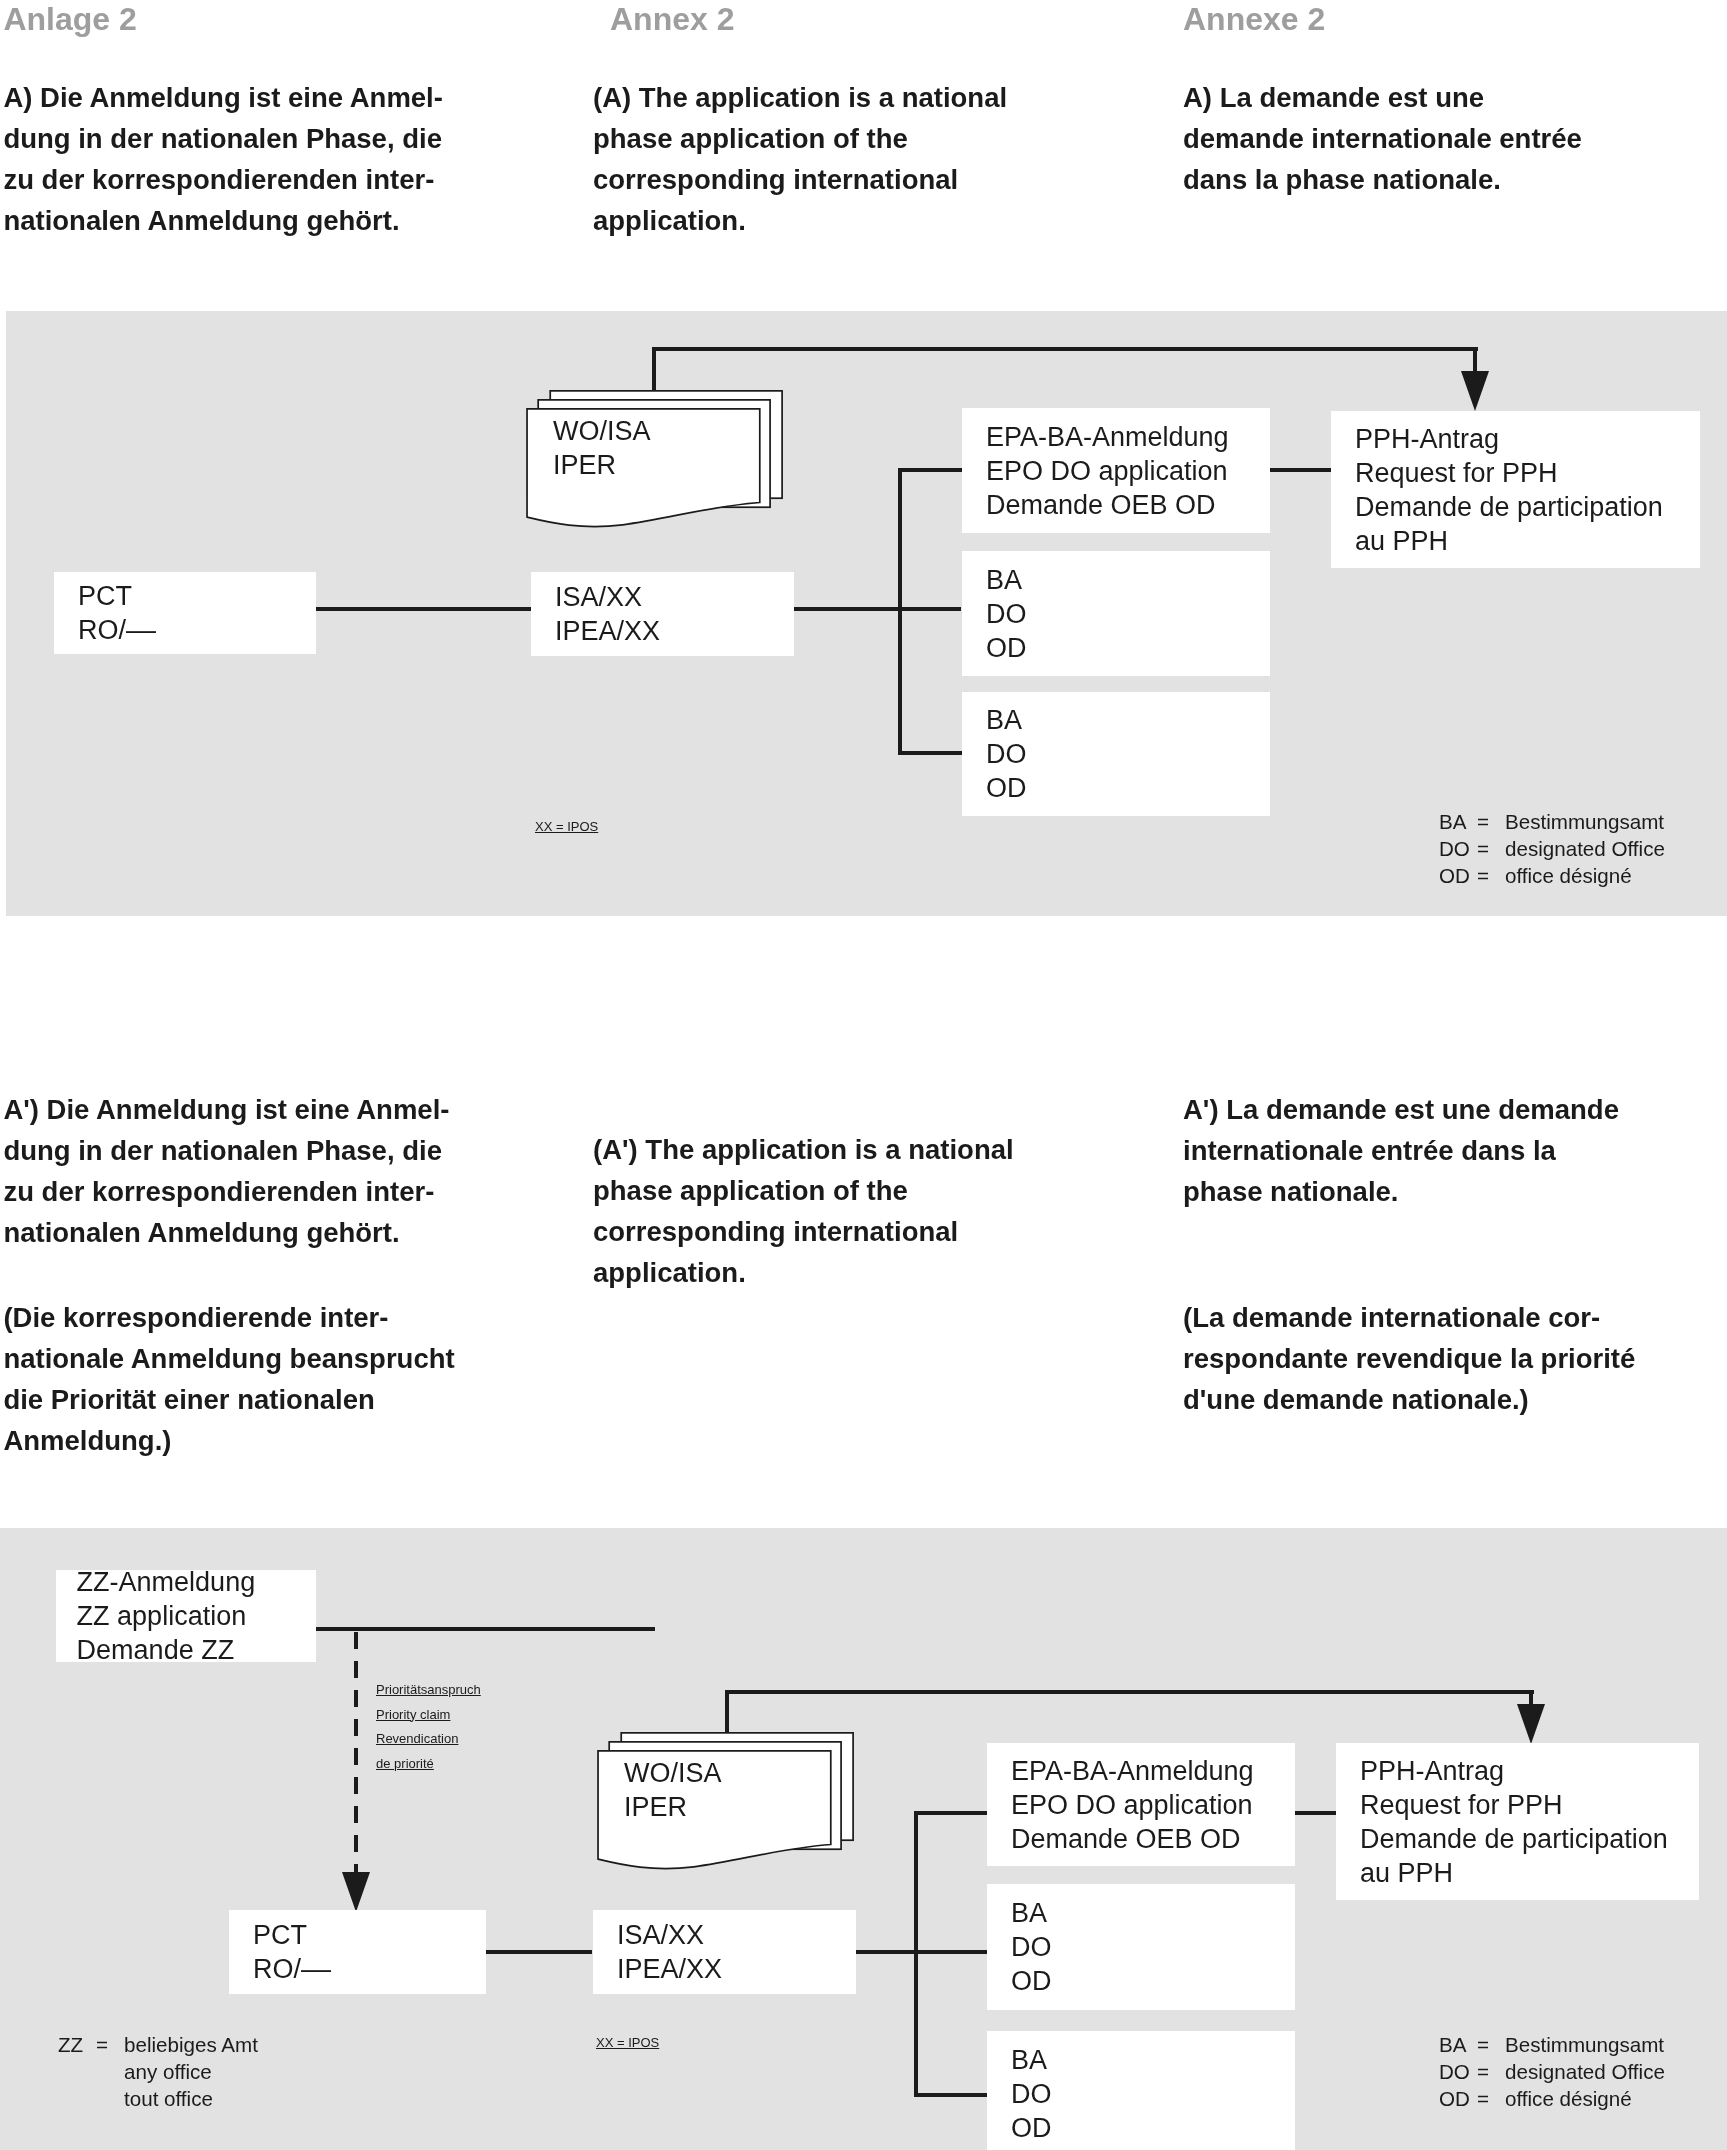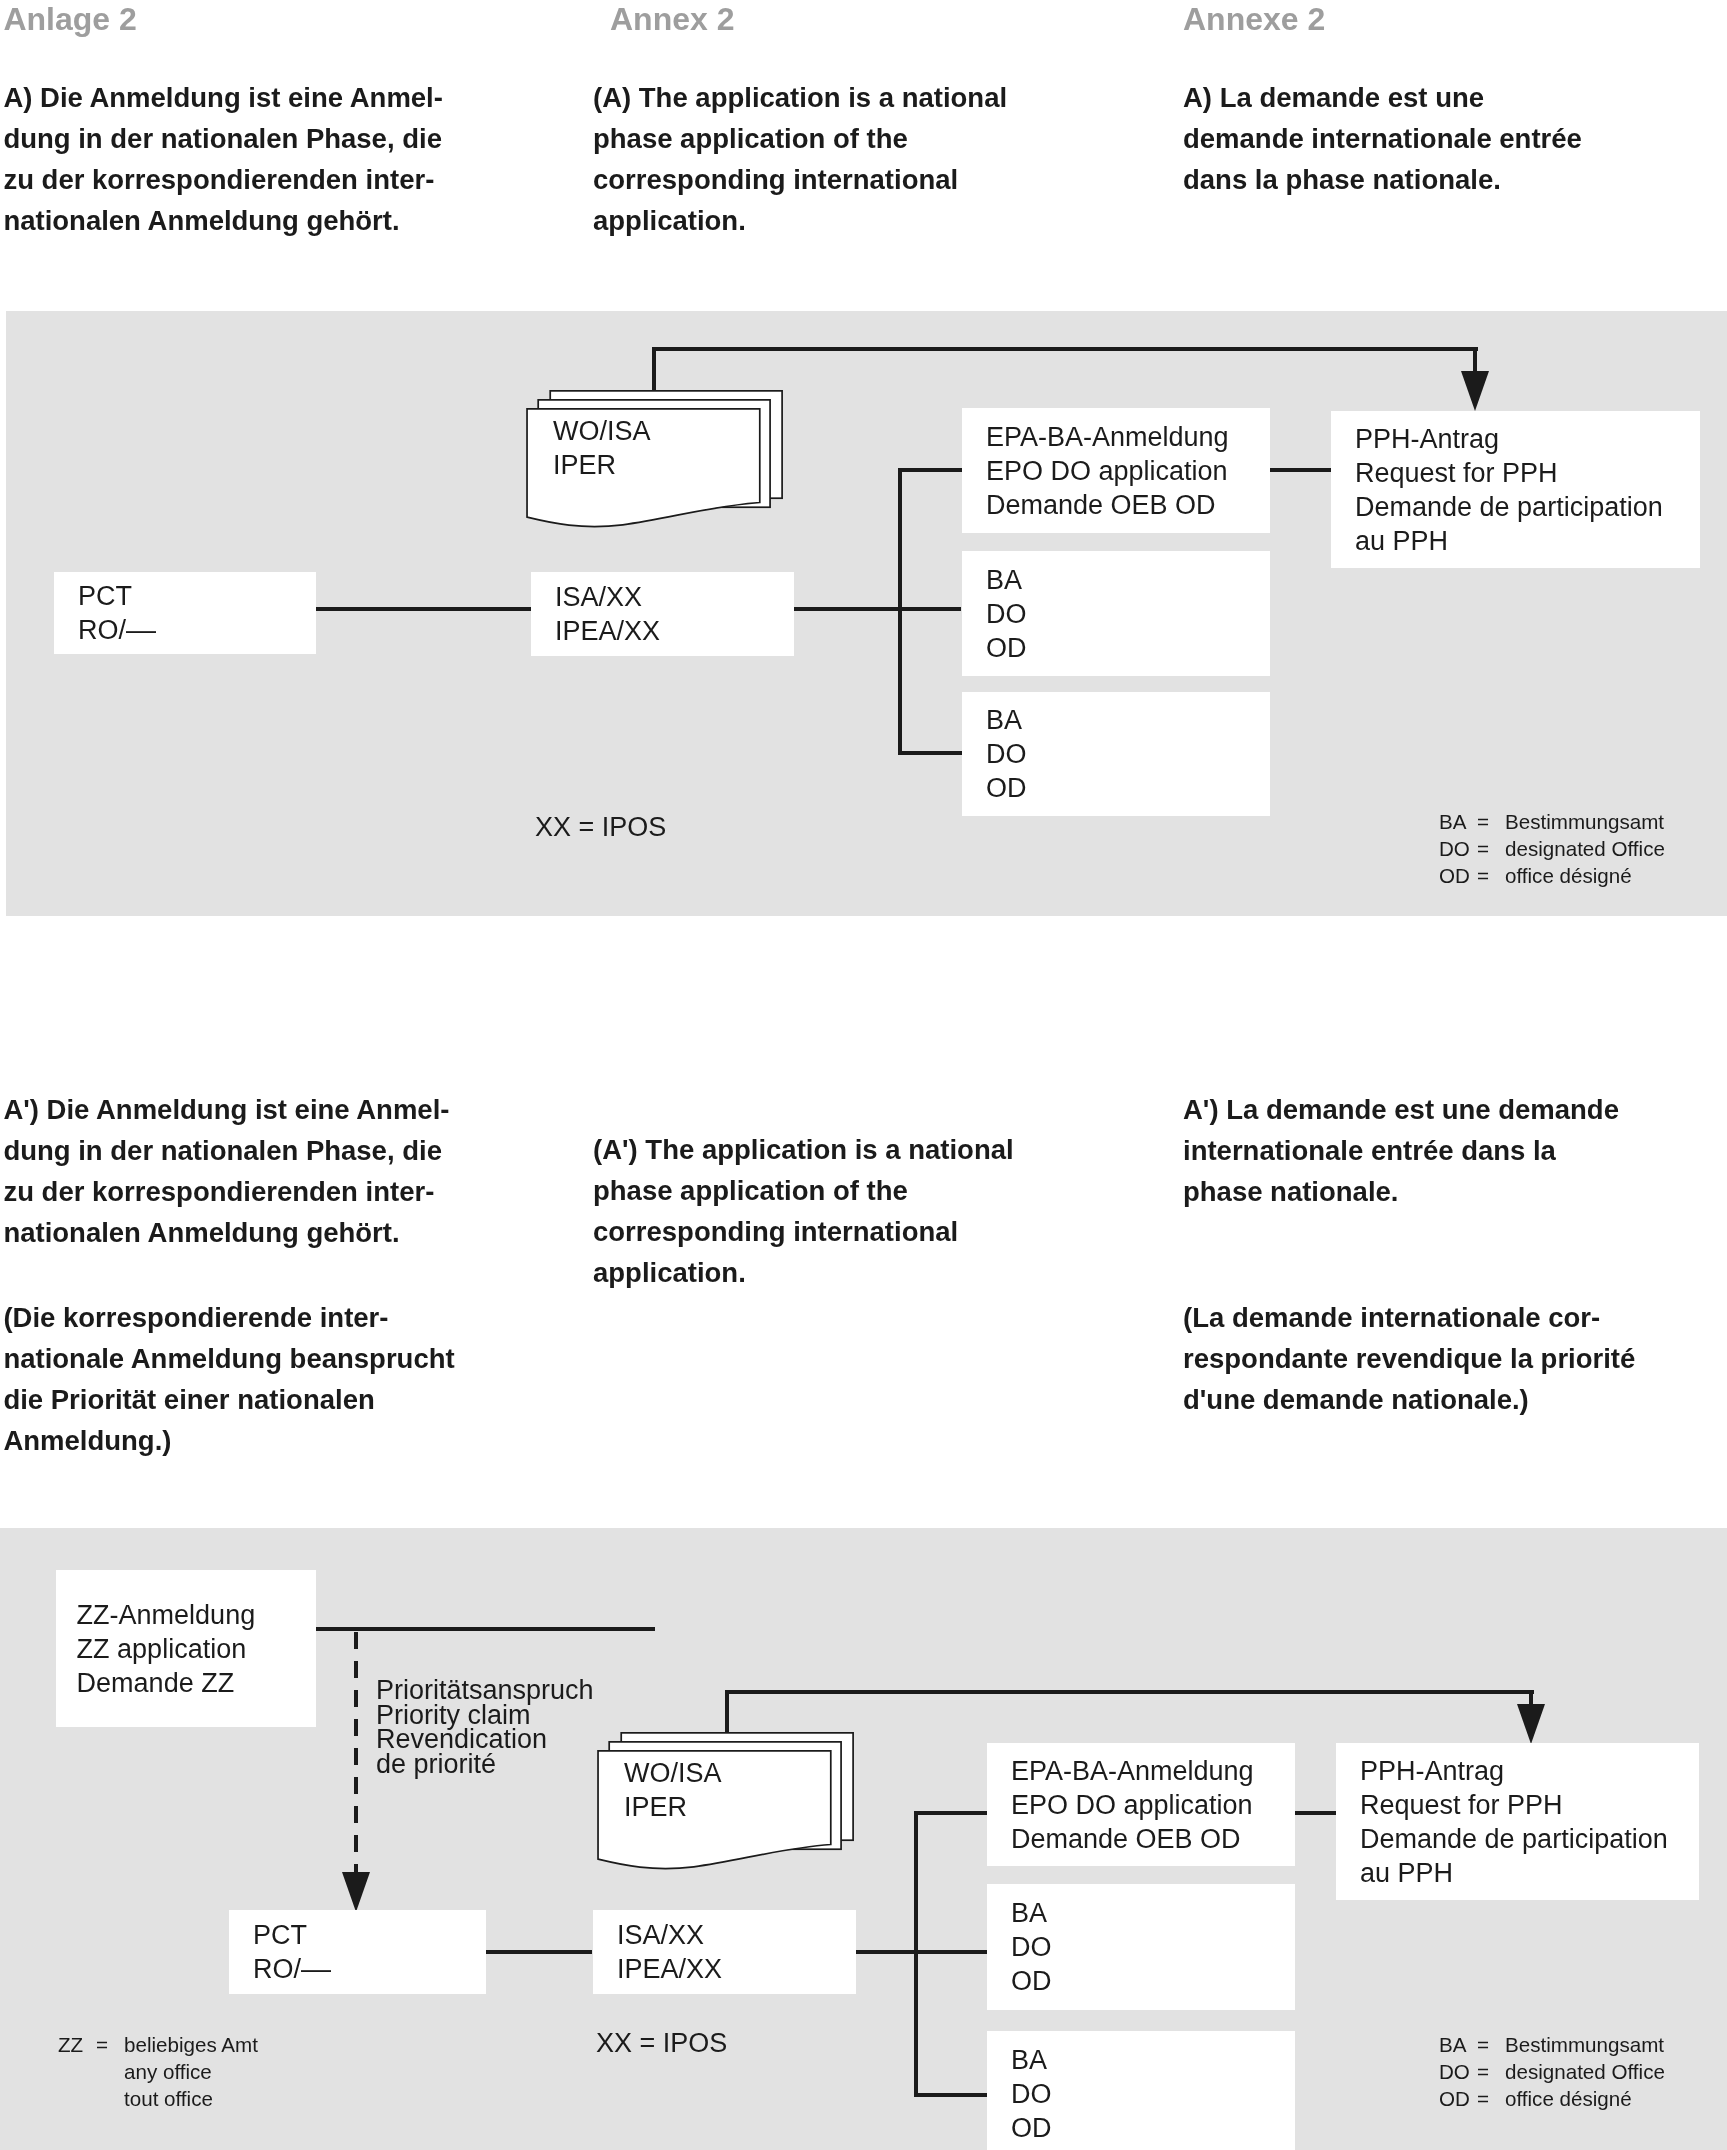--- a/index.html
+++ b/index.html
@@ -8,21 +8,21 @@
   .band{position:absolute;background:#e2e2e2;}
   .h{position:absolute;font-size:32px;font-weight:bold;line-height:39px;color:#9e9e9e;white-space:pre-line;}
   .body-txt{position:absolute;font-size:27.5px;font-weight:bold;line-height:41px;white-space:pre-line;}
   .box{position:absolute;background:#ffffff;font-size:27px;line-height:34px;white-space:pre-line;
        display:flex;flex-direction:column;justify-content:center;padding-left:24px;box-sizing:border-box;}
   .ln{position:absolute;background:#1b1b1b;}
   .dashln{position:absolute;width:4.3px;
           background:repeating-linear-gradient(to bottom,#1b1b1b 0 17px,rgba(0,0,0,0) 17px 29px);}
   .arr{position:absolute;width:0;height:0;border-left:14px solid transparent;
        border-right:14px solid transparent;border-top:40px solid #1b1b1b;}
-  .small{position:absolute;font-size:27px;line-height:24.5px;white-space:pre-line;}
+  .small{position:absolute;font-size:13px;line-height:24.5px;white-space:pre-line;text-decoration:underline;}
   .legend{position:absolute;display:grid;grid-template-columns:38px 28px auto;
           font-size:20.6px;line-height:27px;white-space:pre;}
   .stack{position:absolute;}
   .stacktext{position:absolute;font-size:27px;line-height:34px;white-space:pre-line;}
 </style>
 </head>
 <body>
 
 <div class="page">
 
@@ -129,21 +129,21 @@
   <div class="stack" style="left:597px;top:1732px;">
     <svg width="258" height="146" viewBox="0 0 600 340">
       <rect x="56" y="2" width="540" height="250" fill="#ffffff" stroke="#1b1b1b" stroke-width="4"></rect>
       <rect x="28" y="23" width="540" height="250" fill="#ffffff" stroke="#1b1b1b" stroke-width="4"></rect>
       <path d="M2,44 L544,44 L544,262 C 430,270 330,300 225,314 C 130,326 60,310 2,296 Z" fill="#ffffff" stroke="#1b1b1b" stroke-width="4"></path>
     </svg>
   </div>
   <div class="stacktext" style="left:624px;top:1756px;">WO/ISA
 IPER</div>
 
-  <div class="box" style="left:56px;top:1570px;width:260px;height:157px;padding-left:20.6px;">ZZ-Anmeldung
+  <div class="box" style="left:56px;top:1570px;width:260px;height:92px;padding-left:20.6px;">ZZ-Anmeldung
 ZZ application
 Demande ZZ</div>
   <div class="box" style="left:229px;top:1910px;width:257px;height:84px;">PCT
 RO/––</div>
   <div class="box" style="left:593px;top:1910px;width:263px;height:84px;">ISA/XX
 IPEA/XX</div>
   <div class="box" style="left:987px;top:1743px;width:308px;height:123px;">EPA-BA-Anmeldung
 EPO DO application
 Demande OEB OD</div>
   <div class="box" style="left:1336px;top:1743px;width:363px;height:157px;">PPH-Antrag

